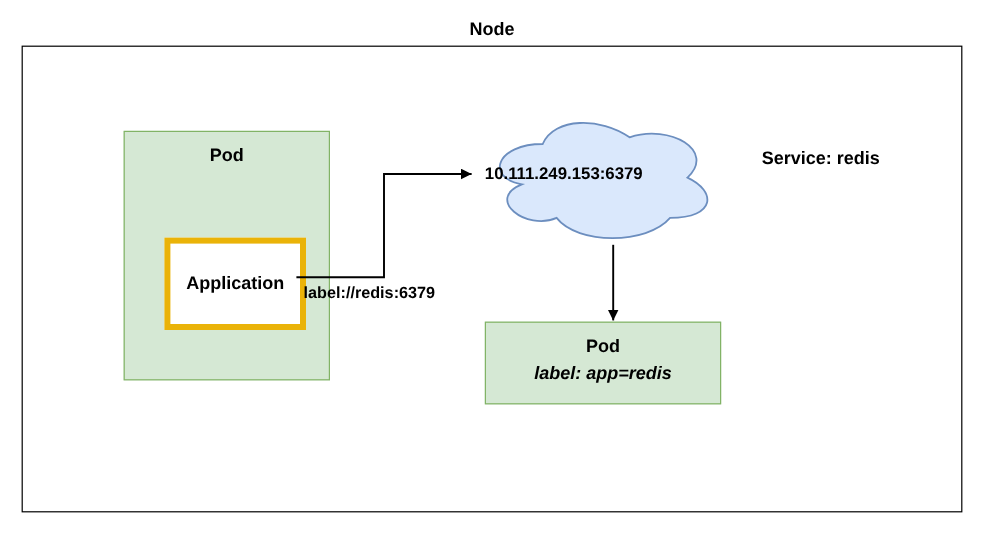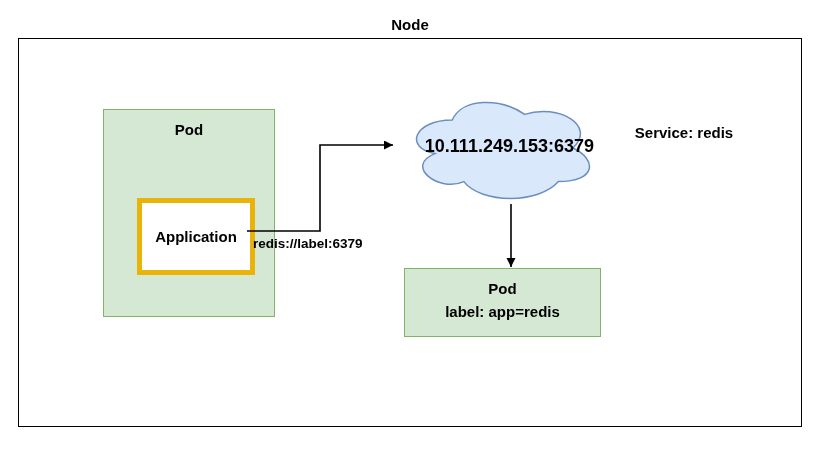--- a/index.html
+++ b/index.html
@@ -64,22 +64,22 @@
     stroke: #000000;
     stroke-width: 1.6;
   }
   .cloud-shape {
     stroke: #6c8ebf;
     stroke-width: 1.5;
   }
 
   .cloud-label {
     left: 404px; top: 136px; width: 190px;
-    text-align: right;
-    font-size: 18px;
+    text-align: left;
+    font-size: 14px;
   }
 
   .conn-label {
     left: 253px; top: 236px;
     font-size: 13.5px;
     white-space: nowrap;
   }
 
   .service-annotation {
     left: 594px; top: 124px; width: 180px;
@@ -95,20 +95,21 @@
     border: 1px solid #82b366;
     text-align: center;
   }
   .pod-redis-label {
     padding-top: 11px;
     font-size: 15px;
   }
   .pod-redis-sublabel {
     padding-top: 6px;
     font-size: 15px;
+    font-style: italic;
   }
 </style>
 </head>
 <body>
 
 <div class="abs diagram-title">Node</div>
 
 <div class="abs node-rect"></div>
 
 <div class="abs pod-app">
@@ -134,21 +135,21 @@
            C597,125.6 558.4,103.2 524.63,114.4
            C500.5,97.6 461.9,97.6 452.25,120 Z" fill="#dae8fc"></path>
 
   <path class="connector" d="M247,231 L320,231 L320,145 L393,145" marker-end="url(#arrowhead)"></path>
 
   <path class="connector" d="M511,204 L511,267" marker-end="url(#arrowhead)"></path>
 </svg>
 
 <div class="abs cloud-label">10.111.249.153:6379</div>
 
-<div class="abs conn-label">redis://label:6379</div>
+<div class="abs conn-label">label://redis:6379</div>
 
 <div class="abs service-annotation">
   <div>Service: redis</div>
 </div>
 
 <div class="abs pod-redis">
   <div class="pod-redis-label">Pod</div>
   <div class="pod-redis-sublabel">label: app=redis</div>
 </div>
 

